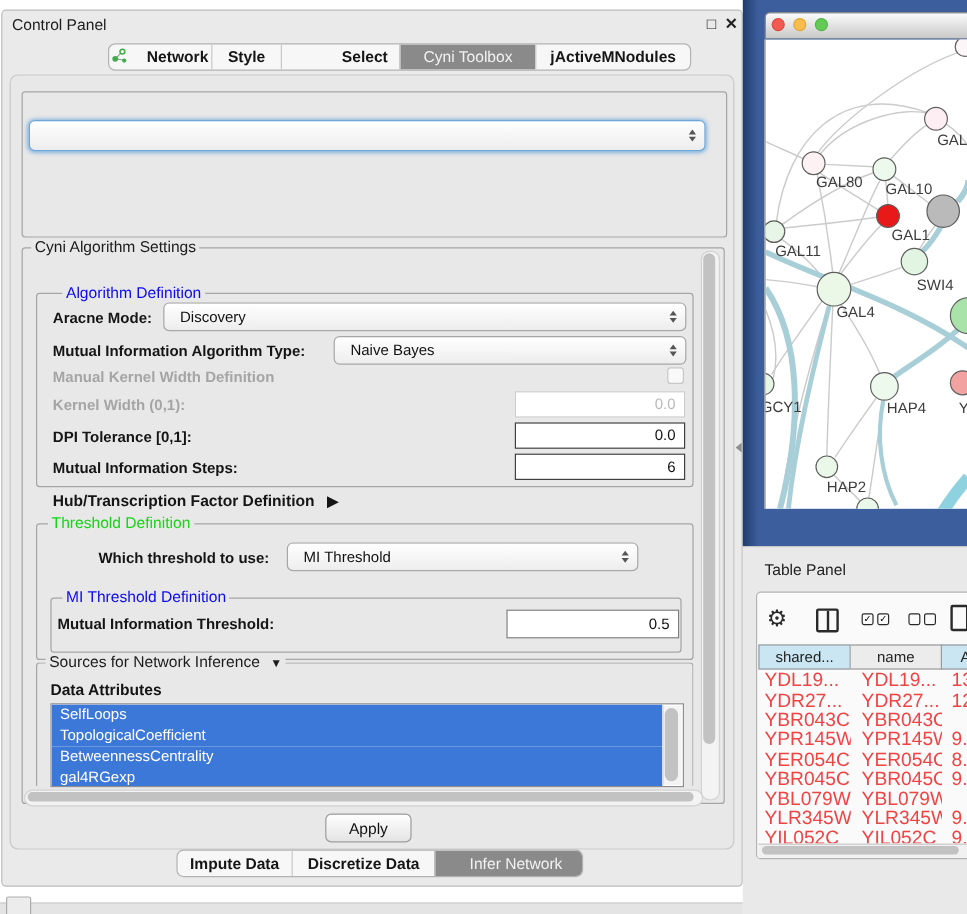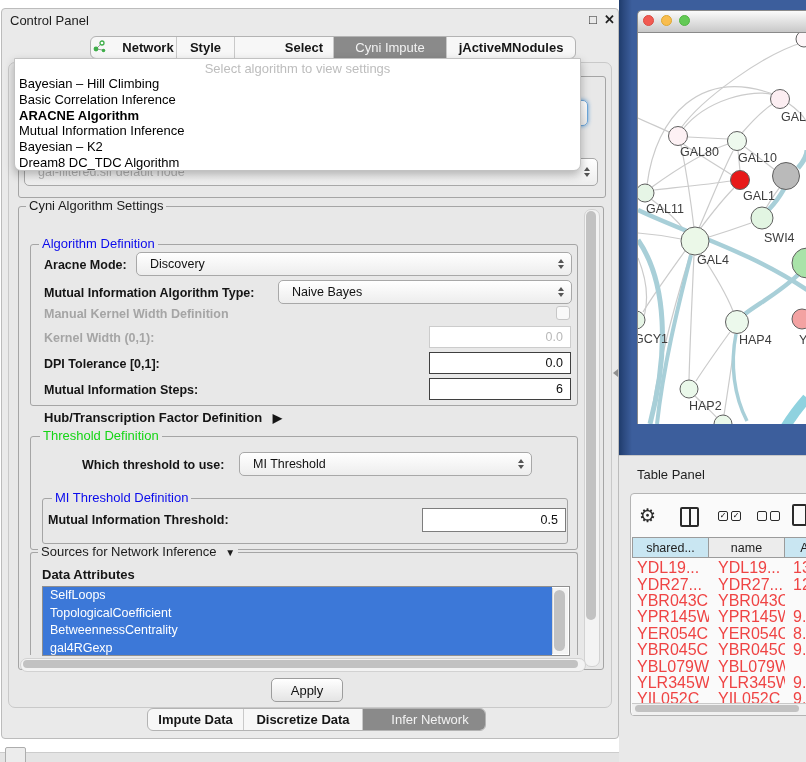--- a/index.html
+++ b/index.html
@@ -71,62 +71,46 @@
           </svg></span>
         <span>Network</span>
       </div>
       <div class="seg-item" style="width: 57px;">
         <span>Style</span>
       </div>
       <div class="seg-item" style="width: 58px; padding-left: 40px;">
         <span>Select</span>
       </div>
       <div class="seg-item sel" style="width: 112px;">
-        <span>Cyni Impute</span>
+        <span>Cyni Toolbox</span>
       </div>
       <div class="seg-item" style="width: 128px;">
         <span>jActiveMNodules</span>
       </div>
     </div>
 
   <div class="abs cp-content"></div>
 
   <div class="abs group" style="left:18px;top:76px;width:586px;height:120px;"></div>
   <div class="abs combo" style="left:24px;top:100px;width:564px;height:26px;border-color:#6da6d9;box-shadow:0 0 4px #5b9dd9;">
     <span class="arrows">
         <span class="tri-up"></span>
         <span class="tri-dn"></span>
       </span>
   </div>
-  <div class="abs combo" style="left:24px;top:158px;width:574px;height:28px;color:#b3b3b3;">
-    <span>gal-filtered.sif default node</span>
-    <span class="arrows">
-        <span class="tri-up"></span>
-        <span class="tri-dn"></span>
-      </span>
-  </div>
-
-  <div class="abs popup" id="dropdown">
-    <div class="popup-placeholder">Select algorithm to view settings</div>
-  <div class="popup-item">Bayesian – Hill Climbing</div>
-      <div class="popup-item">Basic Correlation Inference</div>
-      <div class="popup-item sel">ARACNE Algorithm</div>
-      <div class="popup-item">Mutual Information Inference</div>
-      <div class="popup-item">Bayesian – K2</div>
-      <div class="popup-item">Dream8 DC_TDC Algorithm</div>
-    </div>
+
 
   <div class="abs group" style="left:18px;top:206px;width:584px;height:462px;"></div>
   <div class="abs gtitle" style="left:26px;top:199px;color:#1c1c1c;">Cyni Algorithm Settings</div>
 
   <div class="abs sb-track" style="left:584px;top:209px;width:14px;height:456px;"></div>
   <div class="abs sb-thumb" style="left:586px;top:211px;width:10px;height:409px;"></div>
 
   <div class="abs group" style="left:30px;top:244px;width:546px;height:160px;"></div>
-  <div class="abs gtitle" style="left:39px;top:237px;color:#0b0bec;">Algorithm Definition</div>
+  <div class="abs gtitle" style="left:52px;top:237px;color:#0b0bec;">Algorithm Definition</div>
 
   <div class="abs lbl" style="left:44px;top:258px;">Aracne Mode:</div>
   <div class="abs combo" style="left:136px;top:252px;width:436px;height:24px;">
     <span>Discovery</span>
     <span class="arrows">
         <span class="tri-up"></span>
         <span class="tri-dn"></span>
       </span>
   </div>
 

